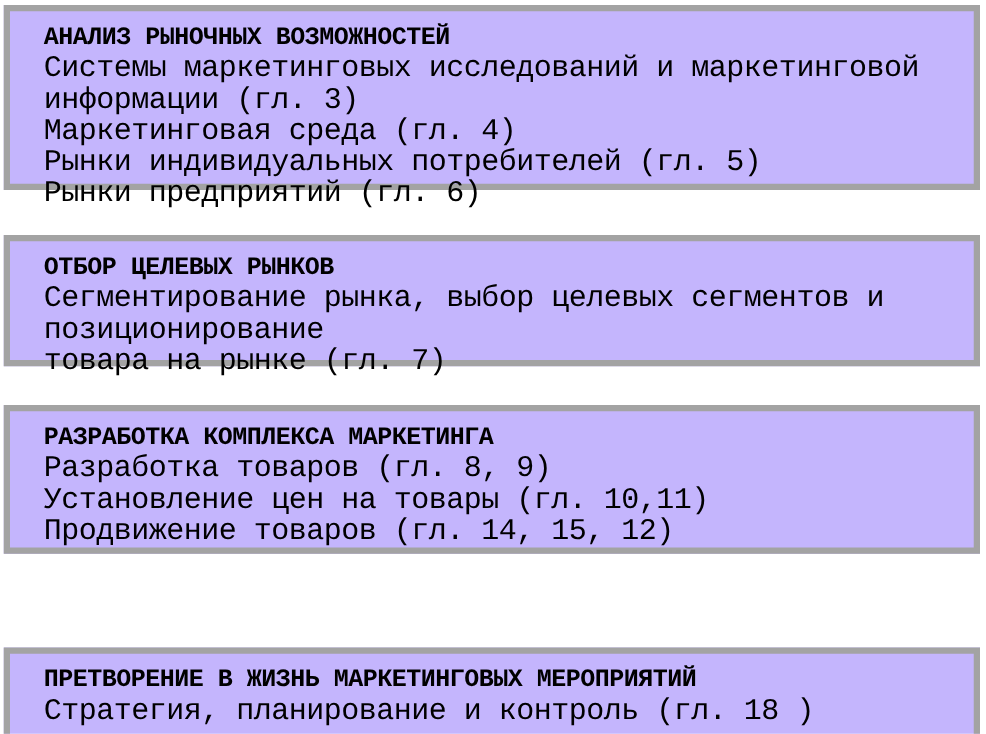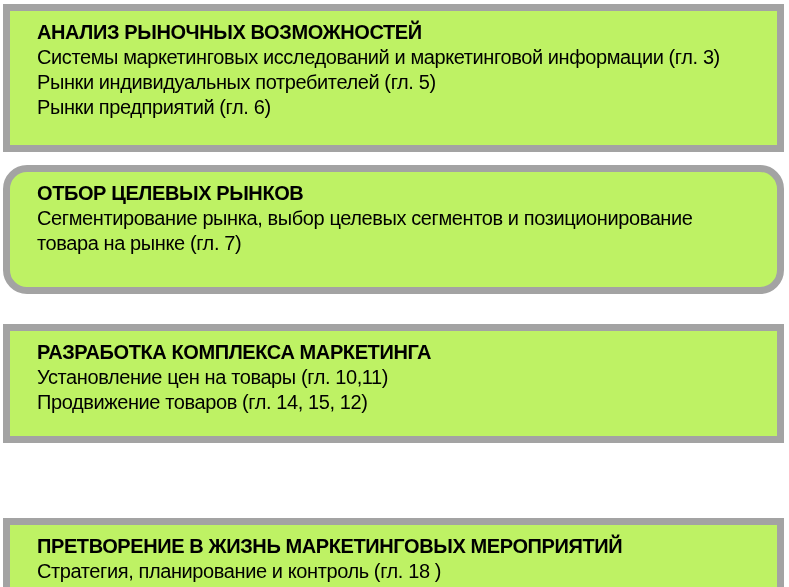--- a/index.html
+++ b/index.html
@@ -13,63 +13,66 @@
   }
   .figure {
     position: absolute;
     inset: 0;
     background: #ffffff;
   }
   .process-box {
     position: absolute;
     left: 3px;
     right: 5px;
-    border: 7px solid #a3a3a3;
-    background: #bef264;
+    border: 5px solid #a3a3a3;
+    background: #c4b5fd;
     padding: 9px 8px 0 27px;
+    font-family: Liberation Mono, monospace;
   }
   .box-1 { top: 4px;   height: 148px; }
-  .box-2 { top: 165px; height: 129px; border-radius: 24px; }
+  .box-2 { top: 188px; height: 105px; }
   .box-3 { top: 324px; height: 119px; }
   .box-4 { top: 518px; height: 84px;  }
   .section-title {
     font-size: 20px;
     font-weight: bold;
     line-height: 25px;
     letter-spacing: -0.4px;
     white-space: nowrap;
   }
   .section-item {
-    font-size: 20px;
+    font-size: 24px;
     font-weight: normal;
     line-height: 25px;
     letter-spacing: -0.4px;
     white-space: pre-line;
   }
 </style>
 </head>
 <body>
 
 <div class="figure">
 
   <div class="process-box box-1">
     <div class="section-title">АНАЛИЗ РЫНОЧНЫХ ВОЗМОЖНОСТЕЙ</div>
     <div class="section-item">Системы маркетинговых исследований и маркетинговой информации (гл. 3)</div>
+    <div class="section-item">Маркетинговая среда (гл. 4)</div>
     <div class="section-item">Рынки индивидуальных потребителей (гл. 5)</div>
     <div class="section-item">Рынки предприятий (гл. 6)</div>
   </div>
 
   <div class="process-box box-2">
     <div class="section-title">ОТБОР ЦЕЛЕВЫХ РЫНКОВ</div>
     <div class="section-item">Сегментирование рынка, выбор целевых сегментов и позиционирование
 товара на рынке (гл. 7)</div>
   </div>
 
   <div class="process-box box-3">
     <div class="section-title">РАЗРАБОТКА КОМПЛЕКСА МАРКЕТИНГА</div>
+    <div class="section-item">Разработка товаров (гл. 8, 9)</div>
     <div class="section-item">Установление цен на товары (гл. 10,11)</div>
     <div class="section-item">Продвижение товаров (гл. 14, 15, 12)</div>
   </div>
 
   <div class="process-box box-4">
     <div class="section-title">ПРЕТВОРЕНИЕ В ЖИЗНЬ МАРКЕТИНГОВЫХ МЕРОПРИЯТИЙ</div>
     <div class="section-item">Стратегия, планирование и контроль (гл. 18 )</div>
   </div>
 
 </div>

